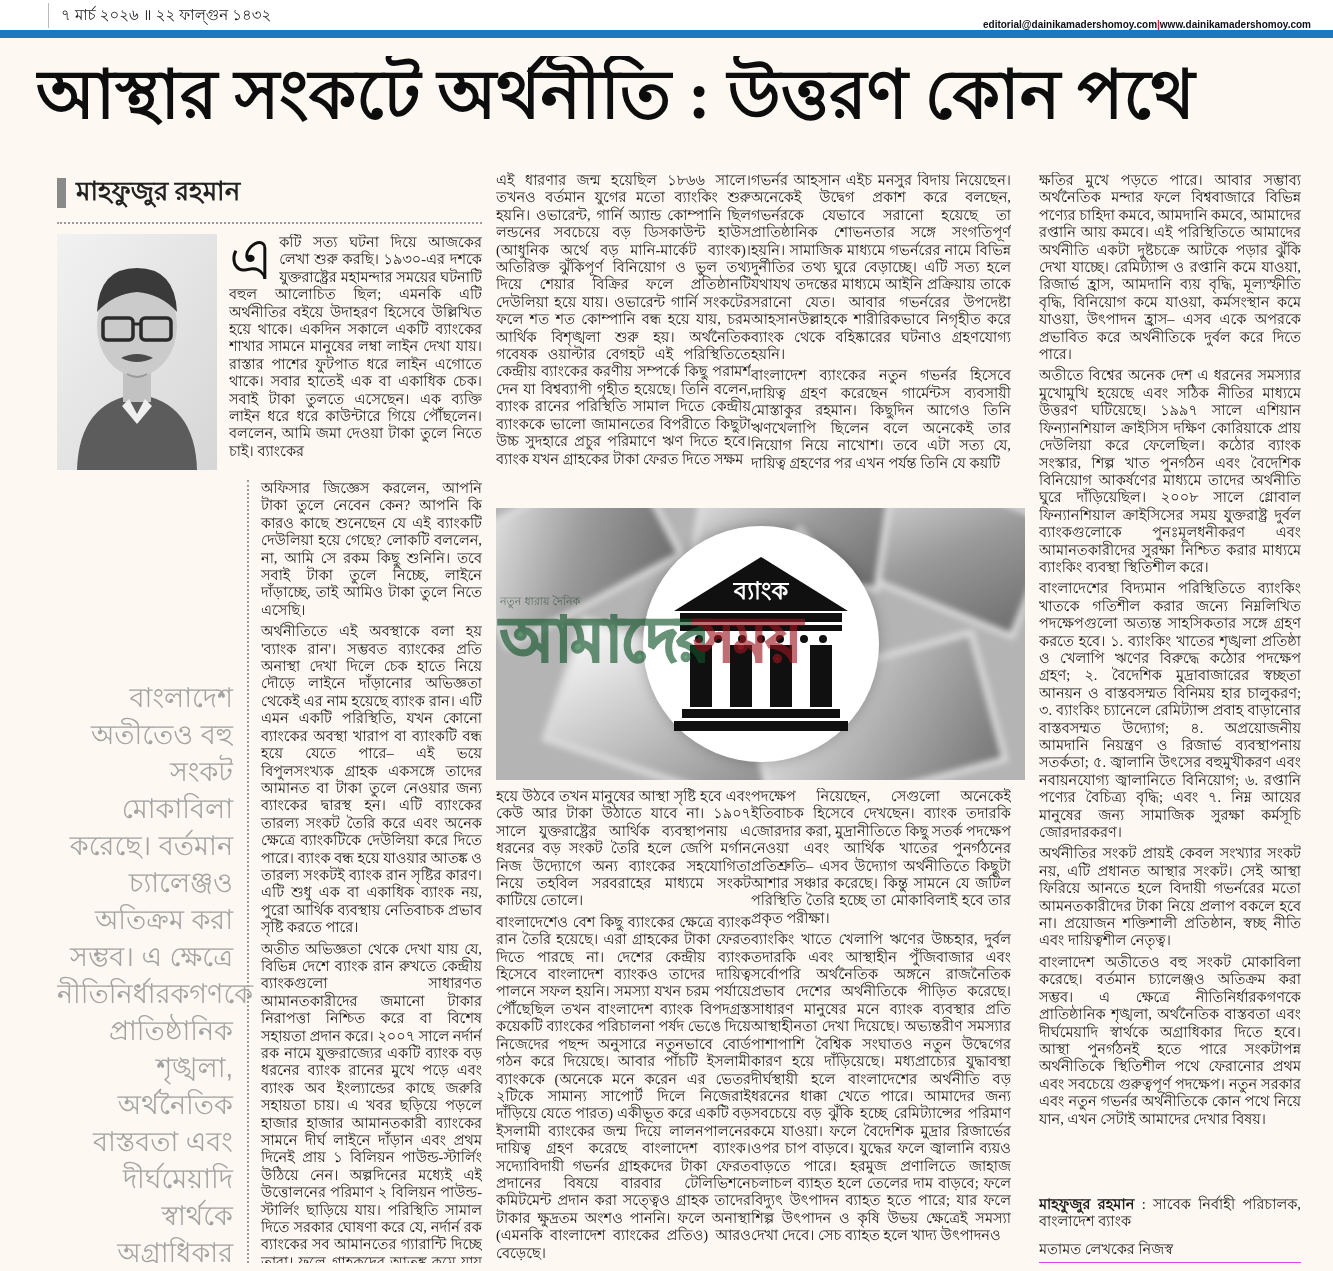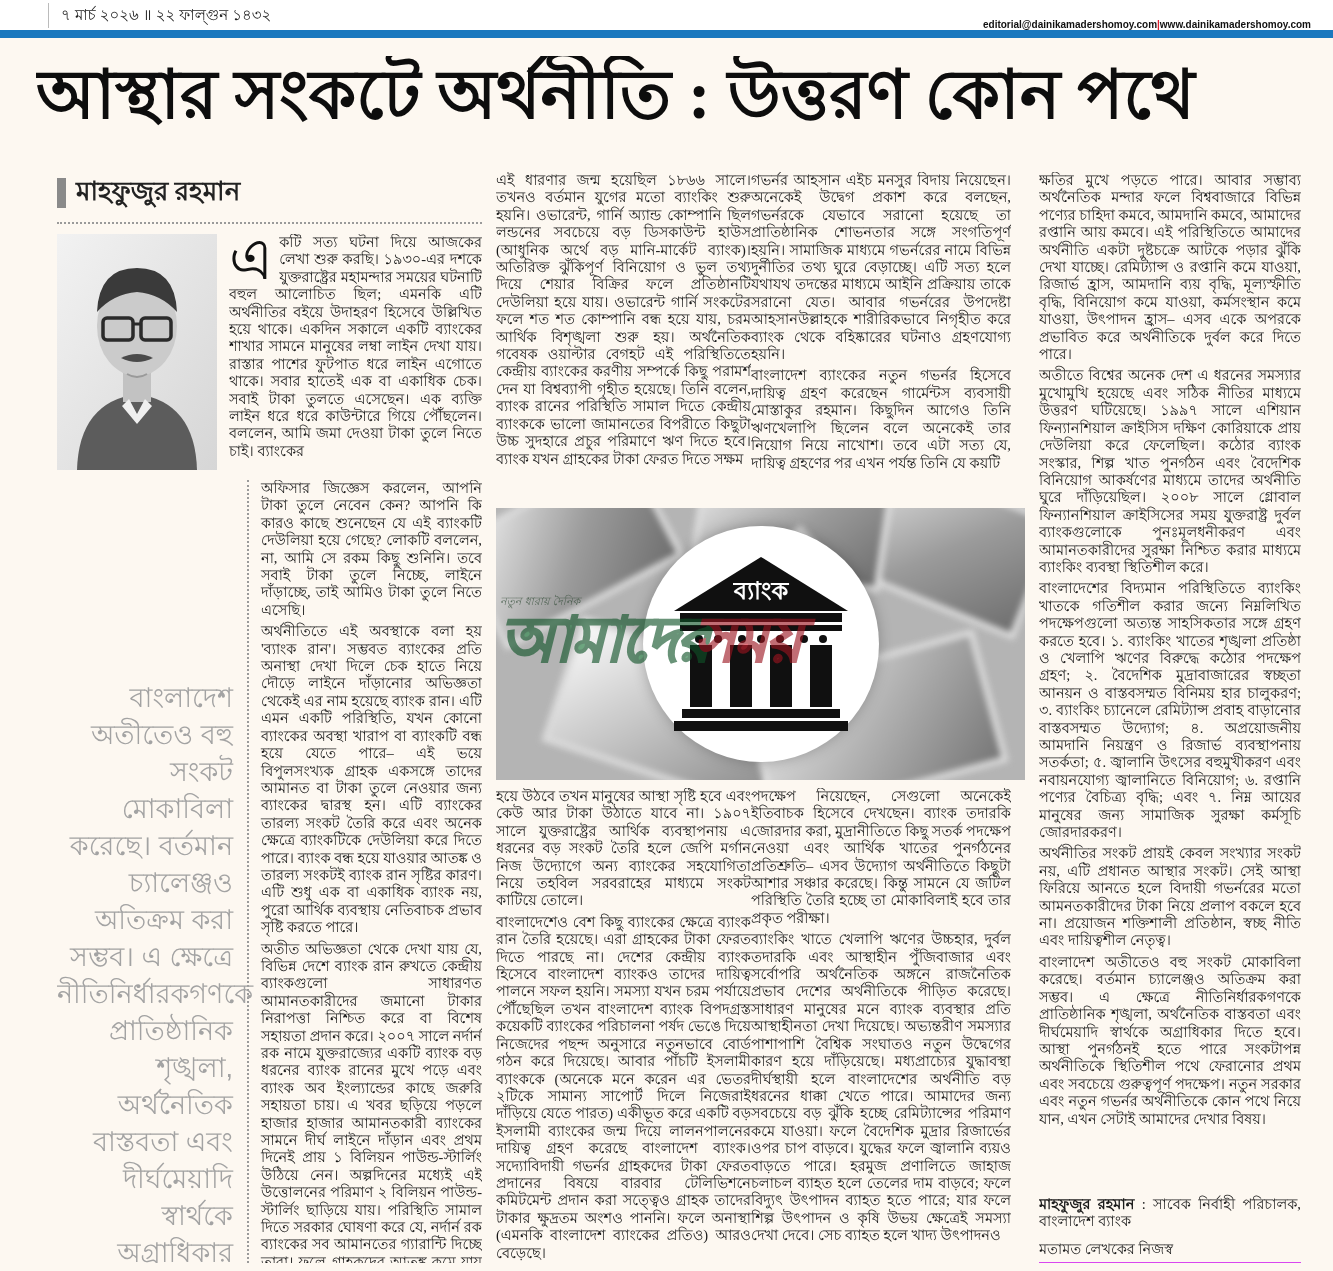--- a/index.html
+++ b/index.html
@@ -75,21 +75,21 @@
   .m5{width:180px;height:100px;left:200px;top:-40px;transform:rotate(8deg);}
   .m6{width:160px;height:95px;right:170px;top:60px;transform:rotate(-40deg);background:linear-gradient(135deg,#f5f5f5,#929292);}
   .bank-circle{
     position:absolute;left:50%;top:50%;transform:translate(-50%,-50%);
     width:236px;height:236px;border-radius:50%;background:#ffffff;
     display:flex;align-items:center;justify-content:center;
     box-shadow:0 0 14px rgba(0,0,0,.25);
   }
   .watermark{
     position:absolute;left:4px;top:88px;opacity:.62;line-height:1;
-    font-family:"Liberation Sans","DejaVu Sans",sans-serif;pointer-events:none;font-style:italic;
+    font-family:"Liberation Sans","DejaVu Sans",sans-serif;pointer-events:none;
   }
   .wm-small{display:block;font-size:11px;color:#1d3b23;margin-bottom:2px;}
   .wm-big{font-size:62px;font-weight:800;letter-spacing:-2px;}
   .wm-green{color:#1e7a3c;-webkit-text-stroke:2px #0f5227;}
   .wm-red{color:#d42030;-webkit-text-stroke:2px #9c1420;margin-left:-14px;}
   
   .col4{display:flex;flex-direction:column;overflow:hidden;border-bottom:1px solid #d946ef;}
   .col4 .paras{flex:1;overflow:hidden;}
   .footerAuthor{font-size:14.5px;line-height:17.4px;margin:14px 0 10px 0;text-align:justify;}
   .footerAuthor b{font-weight:800;}

